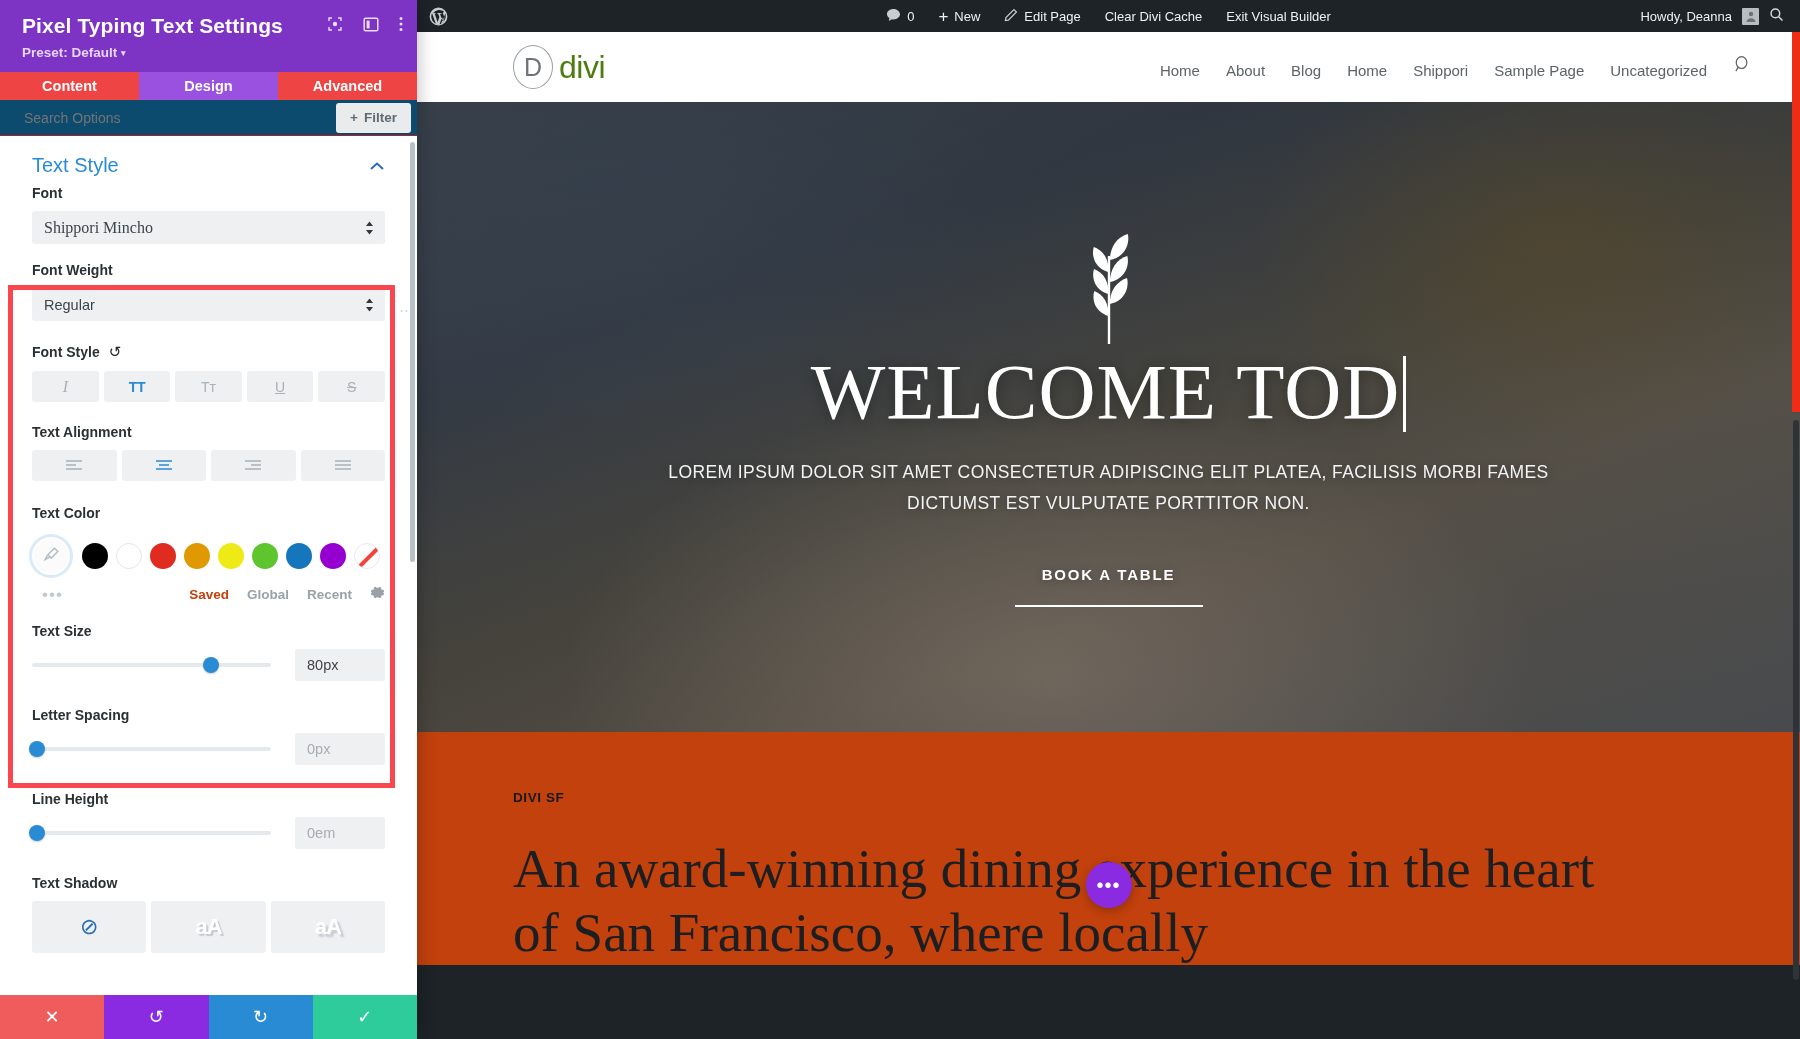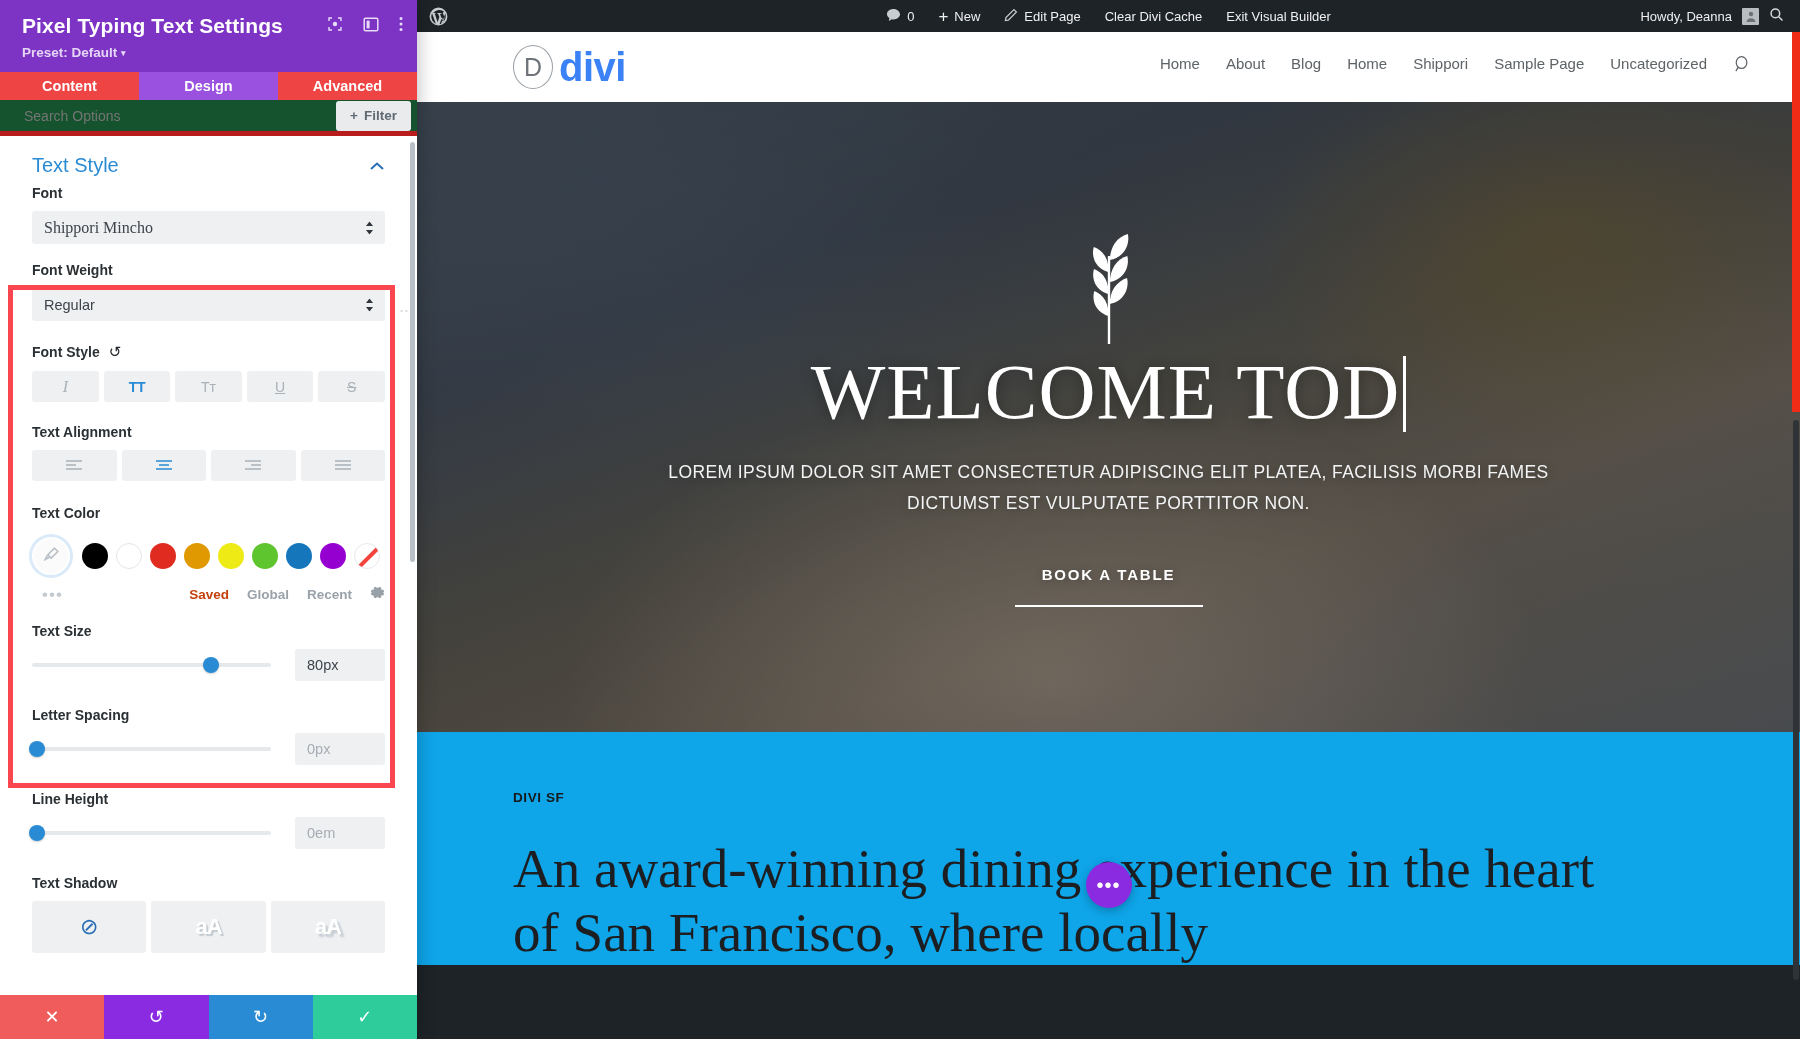--- a/index.html
+++ b/index.html
@@ -46,22 +46,22 @@
   }
   .panel-tab {
     flex: 1; display: flex; align-items: center; justify-content: center;
     color: #ffffff; font-size: 14.5px; font-weight: 600;
     cursor: pointer;
   }
   .panel-tab.active { background: #9b51e0; }
 
   .panel-search {
     display: flex; align-items: center;
-    background: #14532d; height: 36px;
-    border-bottom: 5px solid #b91c1c;
+    background: #0c4a6e; height: 36px;
+    border-bottom: 1px solid #b91c1c;
     position: relative;
   }
   .search-input-ph {
     flex: 1; padding-left: 24px;
     color: #a7adb3; font-size: 14px;
     background: transparent; border: 0; outline: none;
     font-family: "Liberation Sans", sans-serif;
   }
   .filter-btn {
     display: flex; align-items: center; gap: 6px;
@@ -256,23 +256,23 @@
     padding: 0 48px 0 96px;
     position: relative; z-index: 5;
   }
   .divi-logo { display: flex; align-items: center; gap: 6px; }
   .divi-circle {
     width: 40px; height: 44px; border: 1.6px solid #9aa0a6;
     border-radius: 50%;
     display: flex; align-items: center; justify-content: center;
     color: #6d7378; font-size: 25px; font-family: "Liberation Sans", sans-serif;
   }
-  .divi-word { color: #3b82f6; font-size: 40px; letter-spacing: -.5px; font-weight: bold; }
+  .divi-word { color: #4d7c0f; font-size: 32px; letter-spacing: -.5px; }
   .site-nav {
-    margin-left: auto; display: flex; align-items: flex-start; gap: 26px;
+    margin-left: auto; display: flex; align-items: flex-end; gap: 26px;
   }
   .nav-link {
     color: #5e6367; font-size: 15px; cursor: pointer; white-space: nowrap;
   }
   .nav-search { color: #5e6367; font-size: 17px; cursor: pointer; }
 
   .hero {
     height: 630px; position: relative; overflow: hidden;
     background:
       radial-gradient(ellipse 420px 300px at 82% 22%, rgba(120,95,40,.55), rgba(0,0,0,0) 70%),
@@ -312,21 +312,21 @@
   }
   .hero-btn {
     color: #fff; font-size: 15px; letter-spacing: 1.8px; font-weight: 600;
     cursor: pointer; text-shadow: 0 1px 8px rgba(0,0,0,.3);
   }
   .hero-btn-underline {
     width: 188px; height: 2px; background: #fff; margin-top: 22px;
   }
 
   .section-white {
-    background: #0ea5e9; padding: 58px 0 0 96px;
+    background: #c2410c; padding: 58px 0 0 96px;
     position: relative;
   }
   .eyebrow {
     font-size: 13.5px; font-weight: bold; color: #17191c;
     letter-spacing: .6px;
   }
   .big-head {
     font-family: "Liberation Serif", serif;
     font-size: 55px; color: #1c1e21; line-height: 1.16;
     margin-top: 32px; max-width: 1100px;

